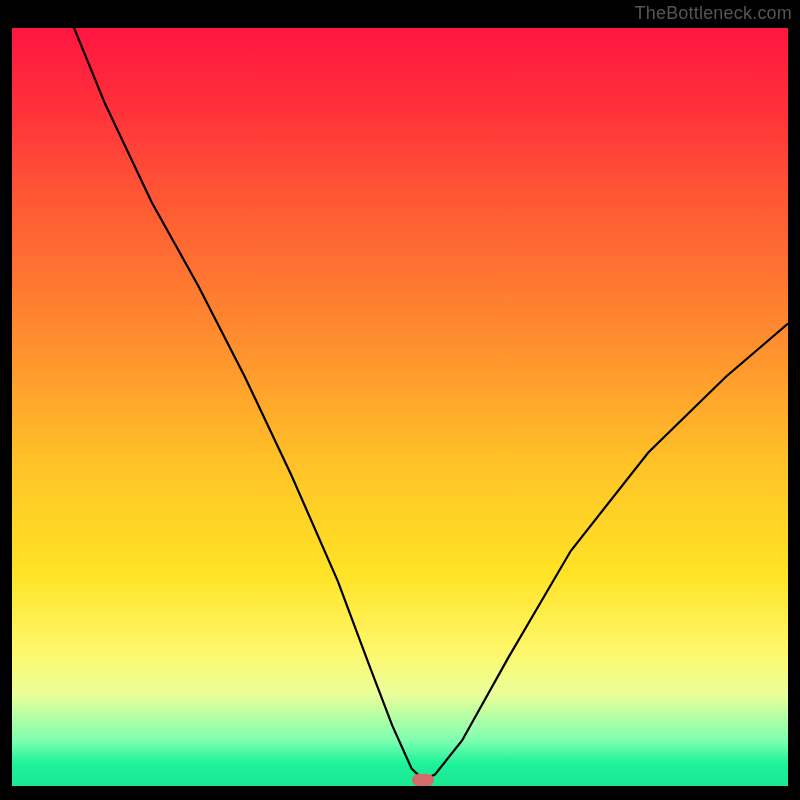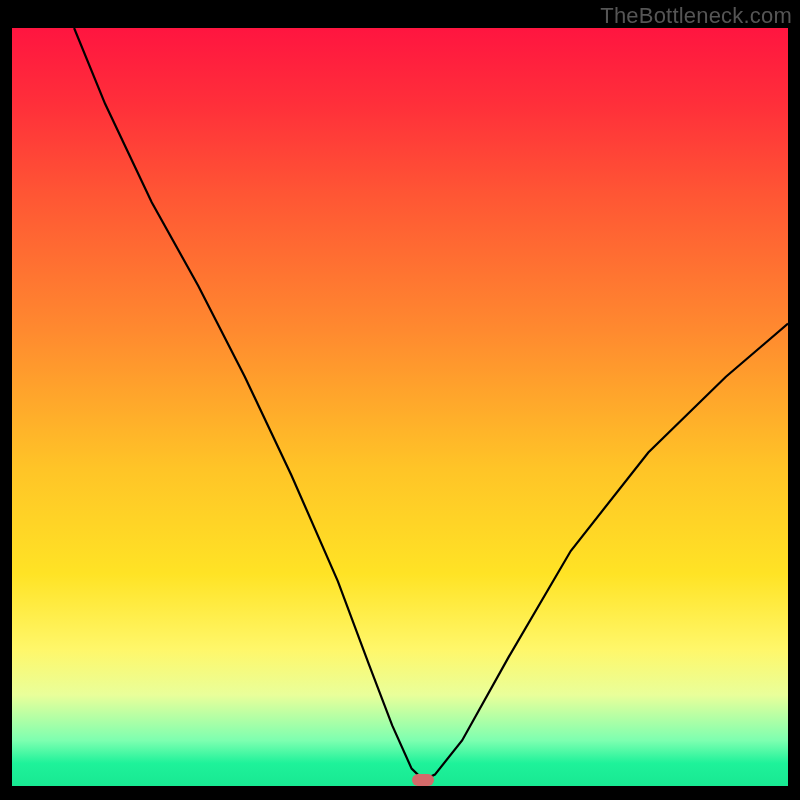--- a/index.html
+++ b/index.html
@@ -9,21 +9,21 @@
     height: 800px;
     background: #000;
     font-family: Arial, Helvetica, sans-serif;
     position: relative;
   }
   .attribution {
     position: absolute;
     top: 3px;
     right: 8px;
     color: #555;
-    font-size: 22px;
+    font-size: 18px;
     font-weight: normal;
     letter-spacing: 0.2px;
   }
   .plot-frame {
     position: absolute;
     left: 12px;
     top: 28px;
     width: 776px;
     height: 758px;
     background: #000;

